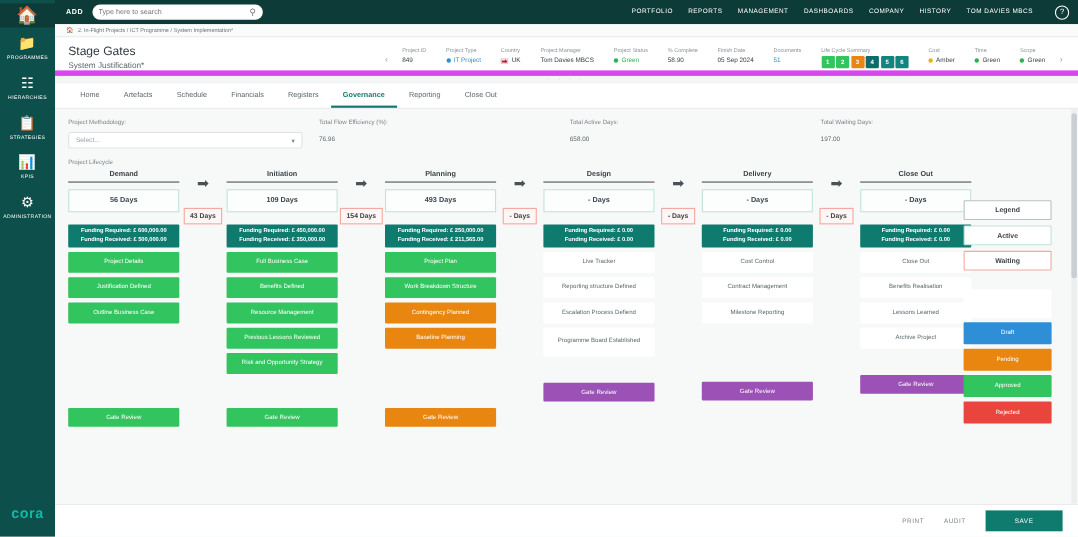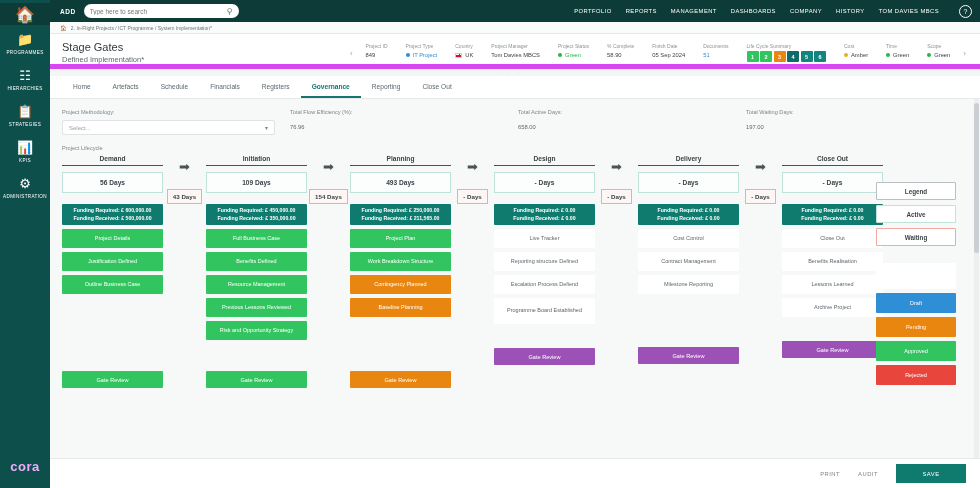--- a/index.html
+++ b/index.html
@@ -20,21 +20,21 @@
     width: 50px; height: 22px; background: #0d3c38;
     display: flex; align-items: center; justify-content: center;
   }
   .rail-item {
     width: 50px; padding: 7px 0 6px; text-align: center; cursor: pointer;
   }
   .rail-item .ic { display: block; font-size: 13px; line-height: 15px; }
   .rail-item .lbl { display: block; font-size: 4.6px; letter-spacing: .35px; margin-top: 3px; }
   .rail-logo {
     margin-top: auto; margin-bottom: 14px; font-size: 13px;
-    font-weight: bold; letter-spacing: .5px; color: #f0abfc;
+    font-weight: bold; letter-spacing: .5px; color: #14b8a6;
   }
 
   
   .right { flex: 1; display: flex; flex-direction: column; min-width: 0; }
 
   
   .topbar {
     height: 22px; background: #0d3c38; color: #fff;
     display: flex; align-items: center; padding: 0 8px 0 10px; flex: 0 0 22px;
   }
@@ -258,21 +258,21 @@
     </div>
 
     <div class="crumb">
       <span class="hm">🏠</span>
       <span class="txt">2. In-Flight Projects / ICT Programme / System Implementation*</span>
     </div>
 
     <div class="pghead">
       <div class="pgtitle">
         <h1>Stage Gates</h1>
-        <div class="sub">Defined Implementation*</div>
+        <div class="sub">System Justification*</div>
       </div>
       <div class="meta">
         <span class="arrow-l">‹</span>
 
         <div class="mfield">
           <div class="k">Project ID</div>
           <div class="v">
               <span>849</span>
             </div>
         </div>

